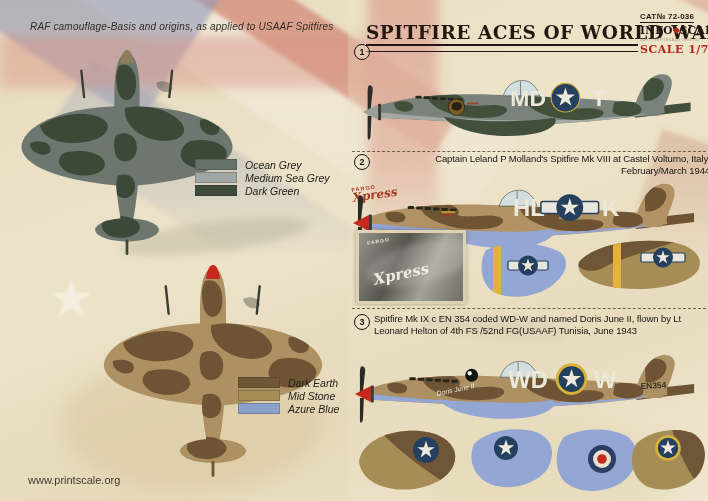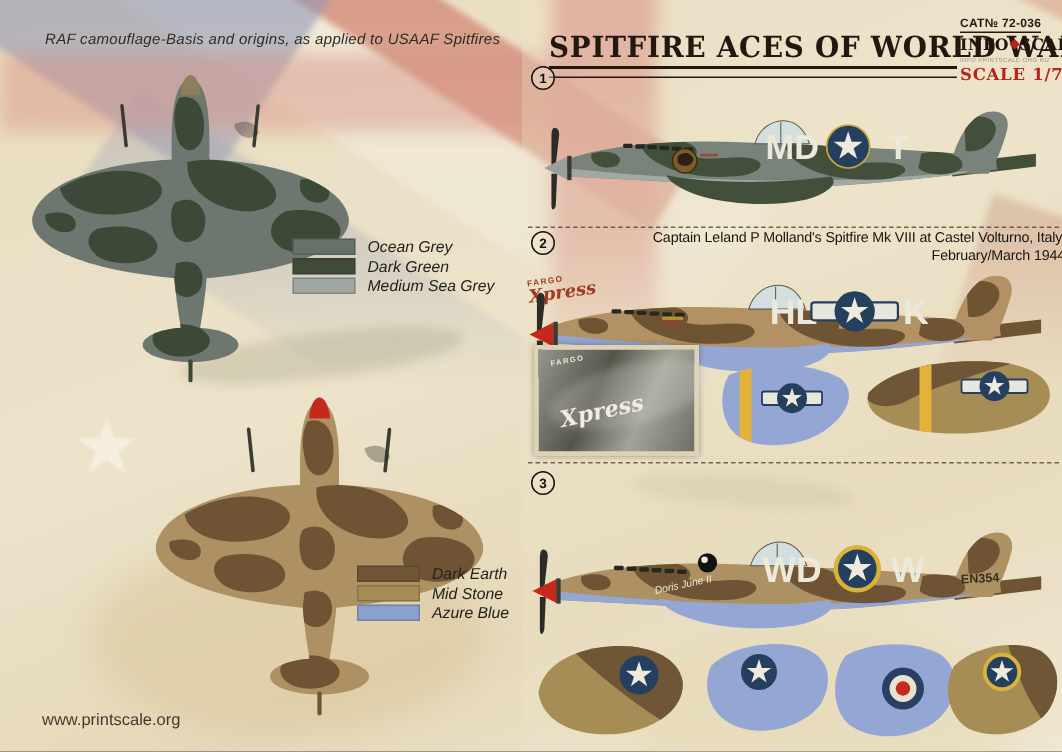--- a/index.html
+++ b/index.html
@@ -169,26 +169,26 @@
   <svg class="abs" style="left:10px;top:50px;" width="234" height="205" viewBox="0 0 240 212">
     <use href="#spittop" style="--base:#6d776f;--blotch:#3d4937;--spinner:#8b7f5e"></use>
   </svg>
 
   <div class="legend" style="left:195px;top:158px;">
     <div class="lrow">
       <div class="lsw" style="background-color: rgb(102, 113, 106);"></div>
       <div class="llab">Ocean Grey</div>
     </div>
     <div class="lrow">
+      <div class="lsw" style="background-color: rgb(160, 166, 162);"></div>
+      <div class="llab">Medium Sea Grey</div>
+    </div>
+    <div class="lrow">
       <div class="lsw" style="background-color: rgb(63, 74, 57);"></div>
       <div class="llab">Dark Green</div>
-    </div>
-    <div class="lrow">
-      <div class="lsw" style="background-color: rgb(160, 166, 162);"></div>
-      <div class="llab">Medium Sea Grey</div>
     </div>
   </div>
 
   <svg class="abs" style="left:93px;top:264px;" width="240" height="214" viewBox="0 0 240 212">
     <use href="#spittop" style="--base:#ad9162;--blotch:#6e5434;--spinner:#c6281b"></use>
   </svg>
 
   <div class="legend" style="left:238px;top:376px;">
     <div class="lrow">
       <div class="lsw" style="background-color: rgb(110, 86, 55);"></div>
@@ -286,20 +286,21 @@
       <rect x="38" y="0" width="8" height="58" fill="#e3b23a"></rect>
     </g>
     <rect x="66" y="17" width="44" height="9" rx="1.5" fill="#e9e7dd" stroke="#24405e" stroke-width="1.2"></rect>
     <circle cx="88" cy="21.5" r="10" fill="#24405e"></circle>
     <use href="#starp" transform="translate(88 21.5) scale(7)" fill="#eeeadd"></use>
   </svg>
 
   <div class="dash" style="top:308px;"></div>
 
   <div class="numcircle" style="left:354px;top:314px;">3</div>
+  <div class="item" style="left:374px;top:313px;">Spitfire Mk IX c EN 354 coded WD-W and named Doris June II, flown by Lt Leonard Helton of 4th FS /52nd FG(USAAF) Tunisia, June 1943</div>
 
   <svg class="abs" style="left:352px;top:348px;" width="356" height="92" viewBox="0 0 360 92">
     <use href="#spitside" style="--base:#ad9162;--blotch:#6e5434;--belly:#93a6d4;--wing:#93a6d4;--spinner:#c6281b"></use>
     <circle cx="121" cy="27" r="6.5" fill="#121210"></circle>
     <circle cx="119" cy="25" r="2.2" fill="#efece0"></circle>
     <text x="86" y="48" font-size="7" font-style="italic" fill="#f0ead8" transform="rotate(-12 86 48)">Doris June II</text>
     <g>
       <text x="178" y="40" text-anchor="middle" font-size="24" font-weight="bold" fill="#ece8da">WD</text>
       <circle cx="222" cy="31" r="14.5" fill="#24405e" stroke="#d8b23a" stroke-width="3"></circle>
       <use href="#starp" transform="translate(222 31) scale(10.2)" fill="#eeeadd"></use>

